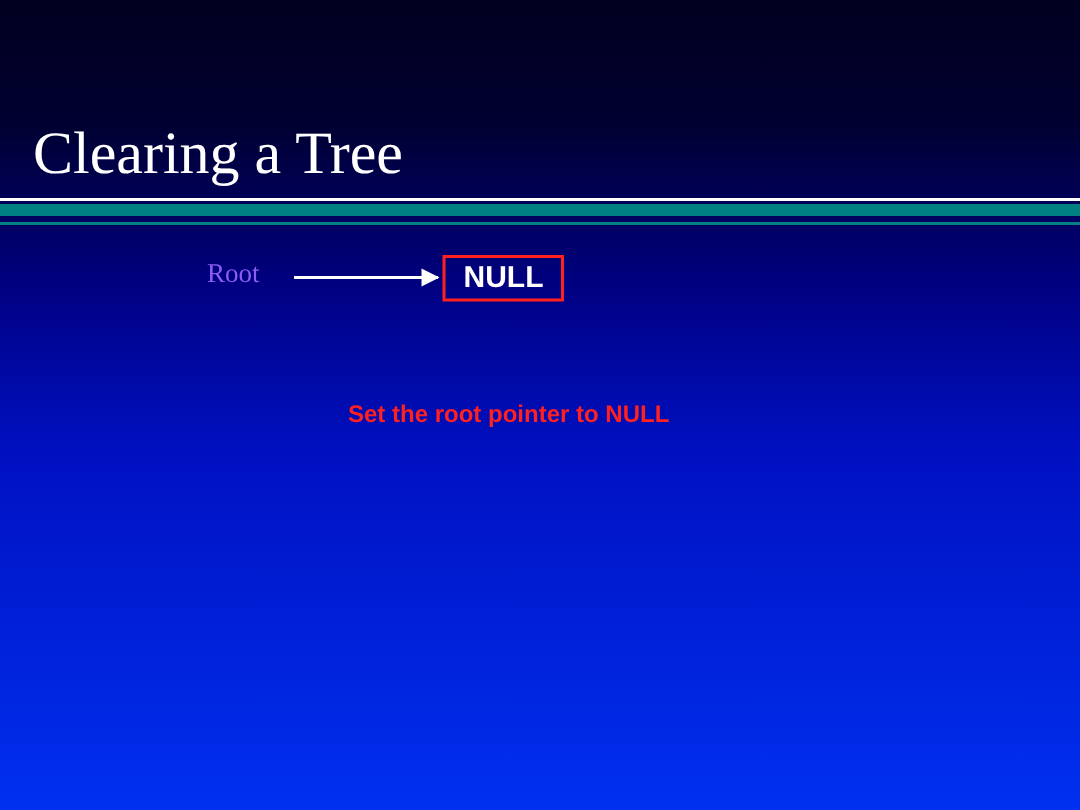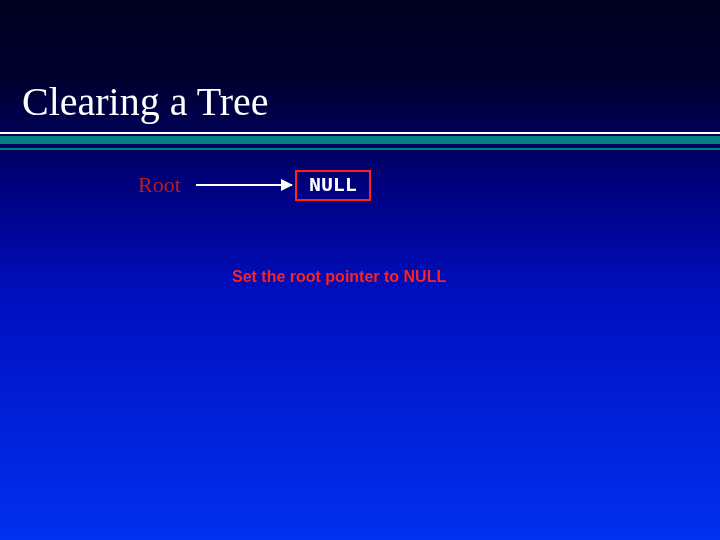--- a/index.html
+++ b/index.html
@@ -29,23 +29,23 @@
   }
   .line.white { background: #ffffff; }
   .line.teal  { background: #008080; height: 8px; margin-top: 2px; }
   .line.gap   { background: transparent; height: 2px; }
   .line.thin-teal { background: #008080; height: 2px; margin-top: 2px; }
 
   .root-label {
     position: absolute;
     top: 172px;
     left: 138px;
-    color: #b91c1c;
+    color: #8b5cf6;
     font-family: "Times New Roman", Times, serif;
-    font-size: 22px;
+    font-size: 18px;
     text-align: center;
   }
   .arrow-wrap {
     position: absolute;
     top: 184px;
     left: 196px;
     width: 96px;
     height: 2px;
     background: #ffffff;
   }
@@ -58,21 +58,21 @@
     border-top: 6px solid transparent;
     border-bottom: 6px solid transparent;
   }
   .null-box {
     position: absolute;
     top: 170px;
     left: 295px;
     border: 2px solid #ff2020;
     padding: 2px 12px 2px 12px;
     color: #ffffff;
-    font-family: Liberation Mono, monospace;
+    font-family: Liberation Sans, sans-serif;
     font-weight: bold;
     font-size: 20px;
     background: transparent;
   }
   .caption {
     position: absolute;
     top: 268px;
     left: 232px;
     color: #ff2020;
     font-family: Arial, Helvetica, sans-serif;

